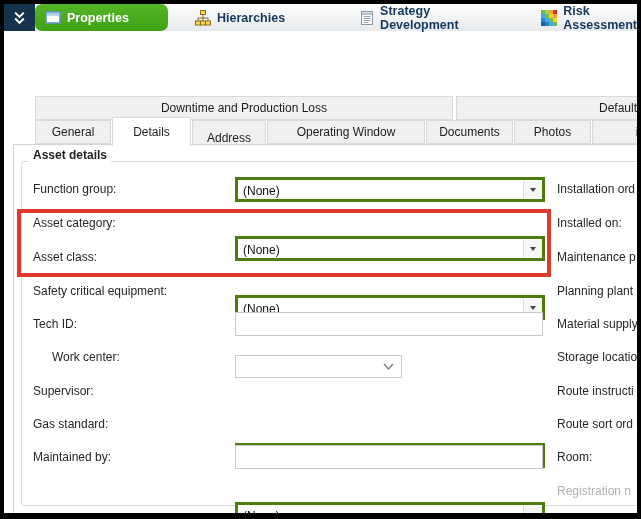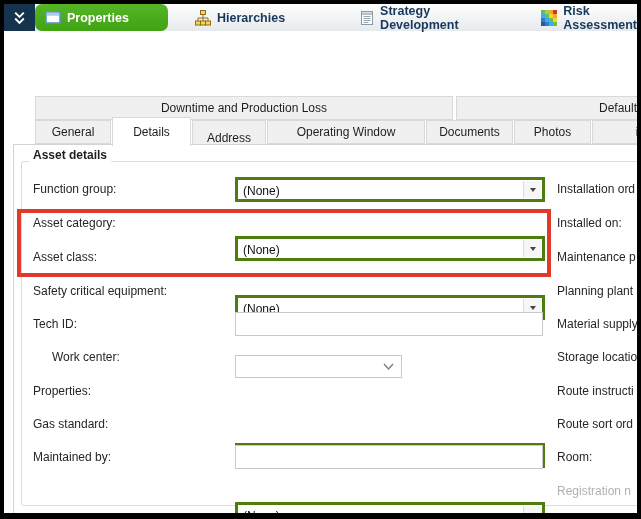--- a/index.html
+++ b/index.html
@@ -199,21 +199,21 @@
 
   <div class="abs row-label" style="left:44px;top:345px;margin-left:8px;">Work center:</div>
   <div class="abs combo" style="left:235px;top:345px;width:310px;height:25px;">
     <span class="val">(None)</span>
     <span class="btn">
         <span class="arr"></span>
       </span>
   </div>
   <div class="abs rlabel" style="left:557px;top:345px;width:84px;">Storage locatio</div>
 
-  <div class="abs row-label" style="left:33px;top:379px;">Properties:</div>
+  <div class="abs row-label" style="left:33px;top:379px;">Supervisor:</div>
   <div class="abs combo" style="left:235px;top:379px;width:310px;height:25px;">
     <span class="val">(None)</span>
     <span class="btn">
         <span class="arr"></span>
       </span>
   </div>
   <div class="abs rlabel" style="left:557px;top:379px;width:84px;">Route instructi</div>
 
   <div class="abs row-label" style="left:33px;top:412px;">Gas standard:</div>
 

